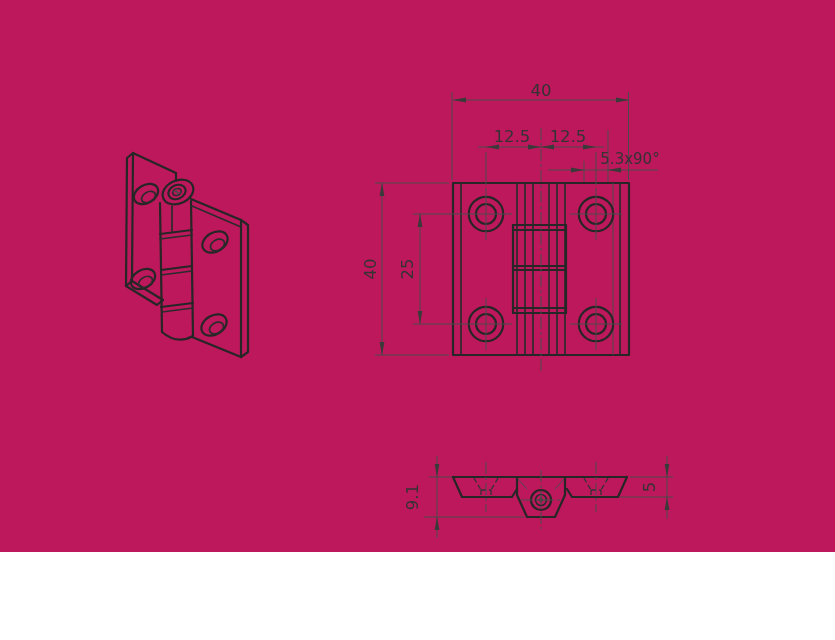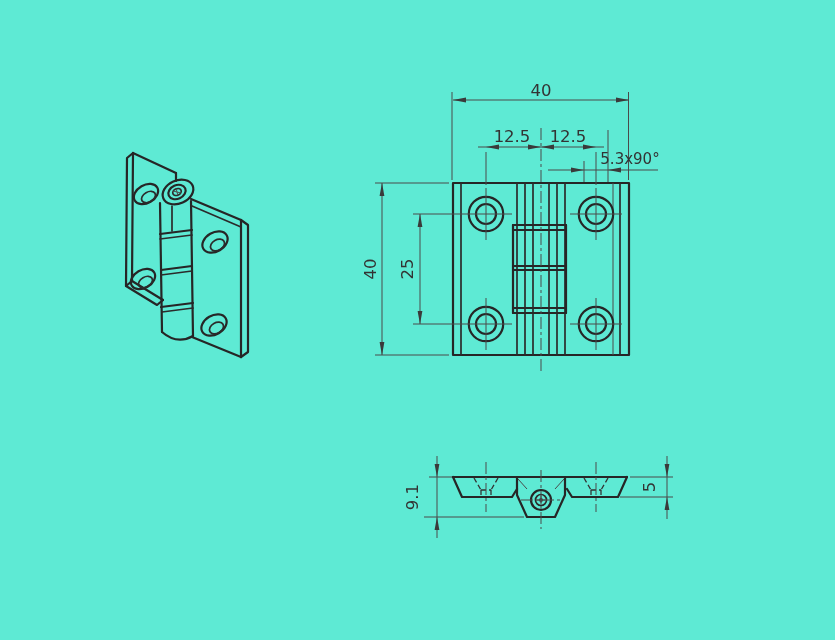--- a/index.html
+++ b/index.html
@@ -4,21 +4,21 @@
 <style>
   html, body {
     margin: 0;
     padding: 0;
     background: #ffffff;
     width: 835px;
     height: 640px;
     overflow: hidden;
     font-family: "DejaVu Sans", sans-serif;
   }
-  #stage { position: relative; width: 835px; height: 640px; background: #5eead4; }
+  #stage { position: relative; width: 835px; height: 552px; background: #be185d; }
   svg { display: block; }
   .obj   { stroke: #262626; stroke-width: 2.2; fill: none; stroke-linecap: round; stroke-linejoin: round; }
   .obj-m { stroke: #2b2b2b; stroke-width: 1.7; fill: none; stroke-linecap: round; }
   .thin  { stroke: #4a4a4a; stroke-width: 1;   fill: none; stroke-linecap: butt; }
   .cline { stroke: #4a4a4a; stroke-width: 1;   fill: none; stroke-dasharray: 12 3 3 3; }
   .hid   { stroke: #333333; stroke-width: 1.3; fill: none; stroke-dasharray: 5 3; }
   .arr   { fill: #3a3a3a; stroke: none; }
   .dimtxt { font-family: "DejaVu Sans", sans-serif; font-size: 16.5px; fill: #333333; }
   .dimtxt.small { font-size: 15px; }
 </style>

